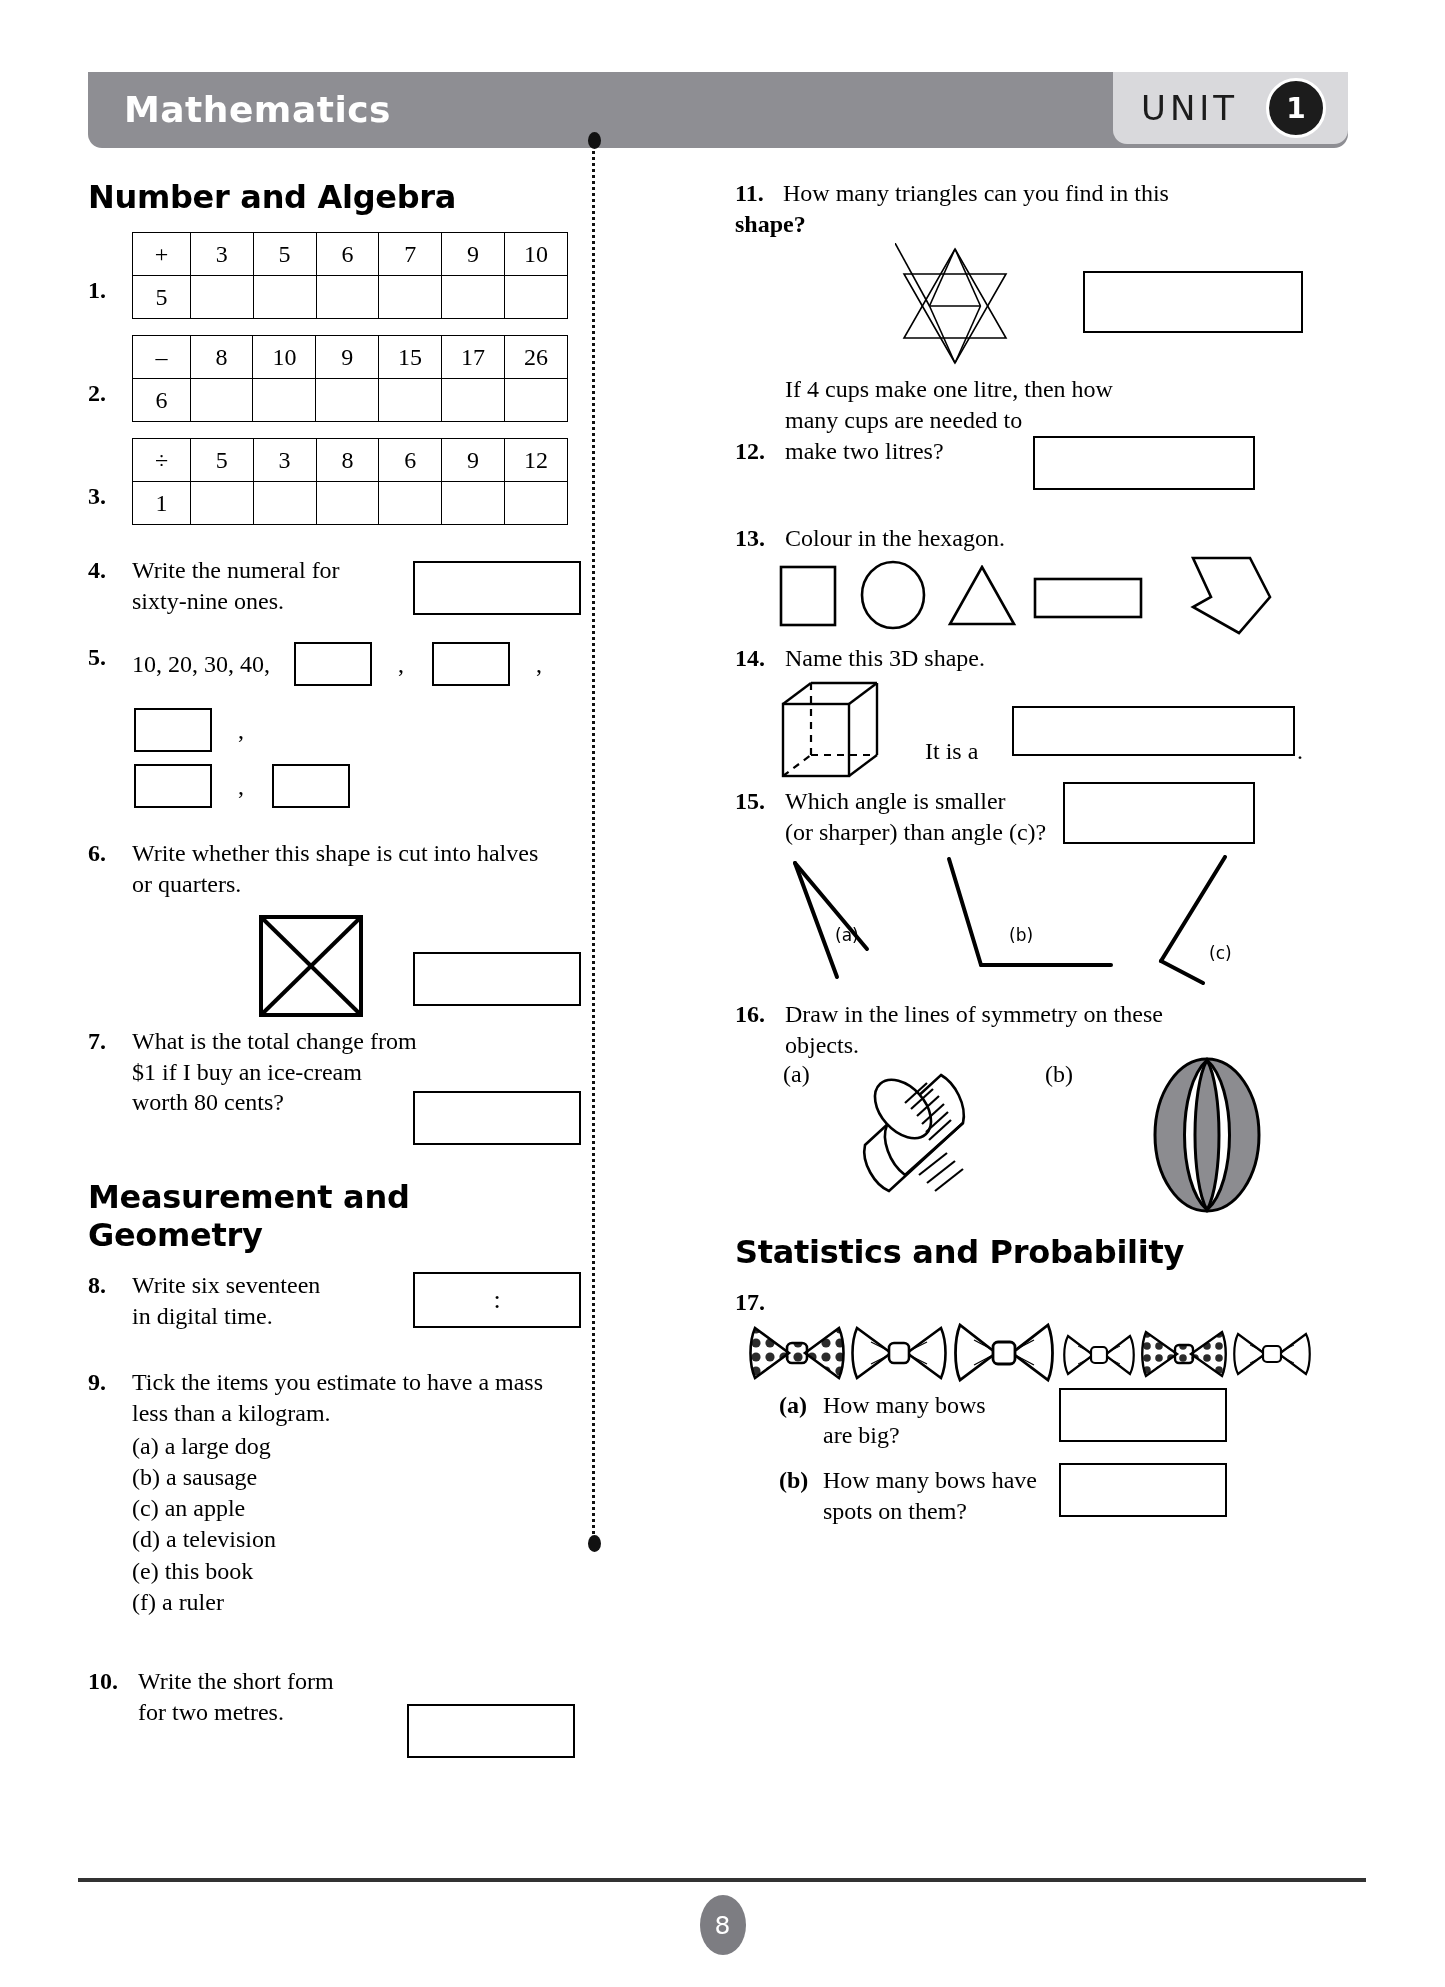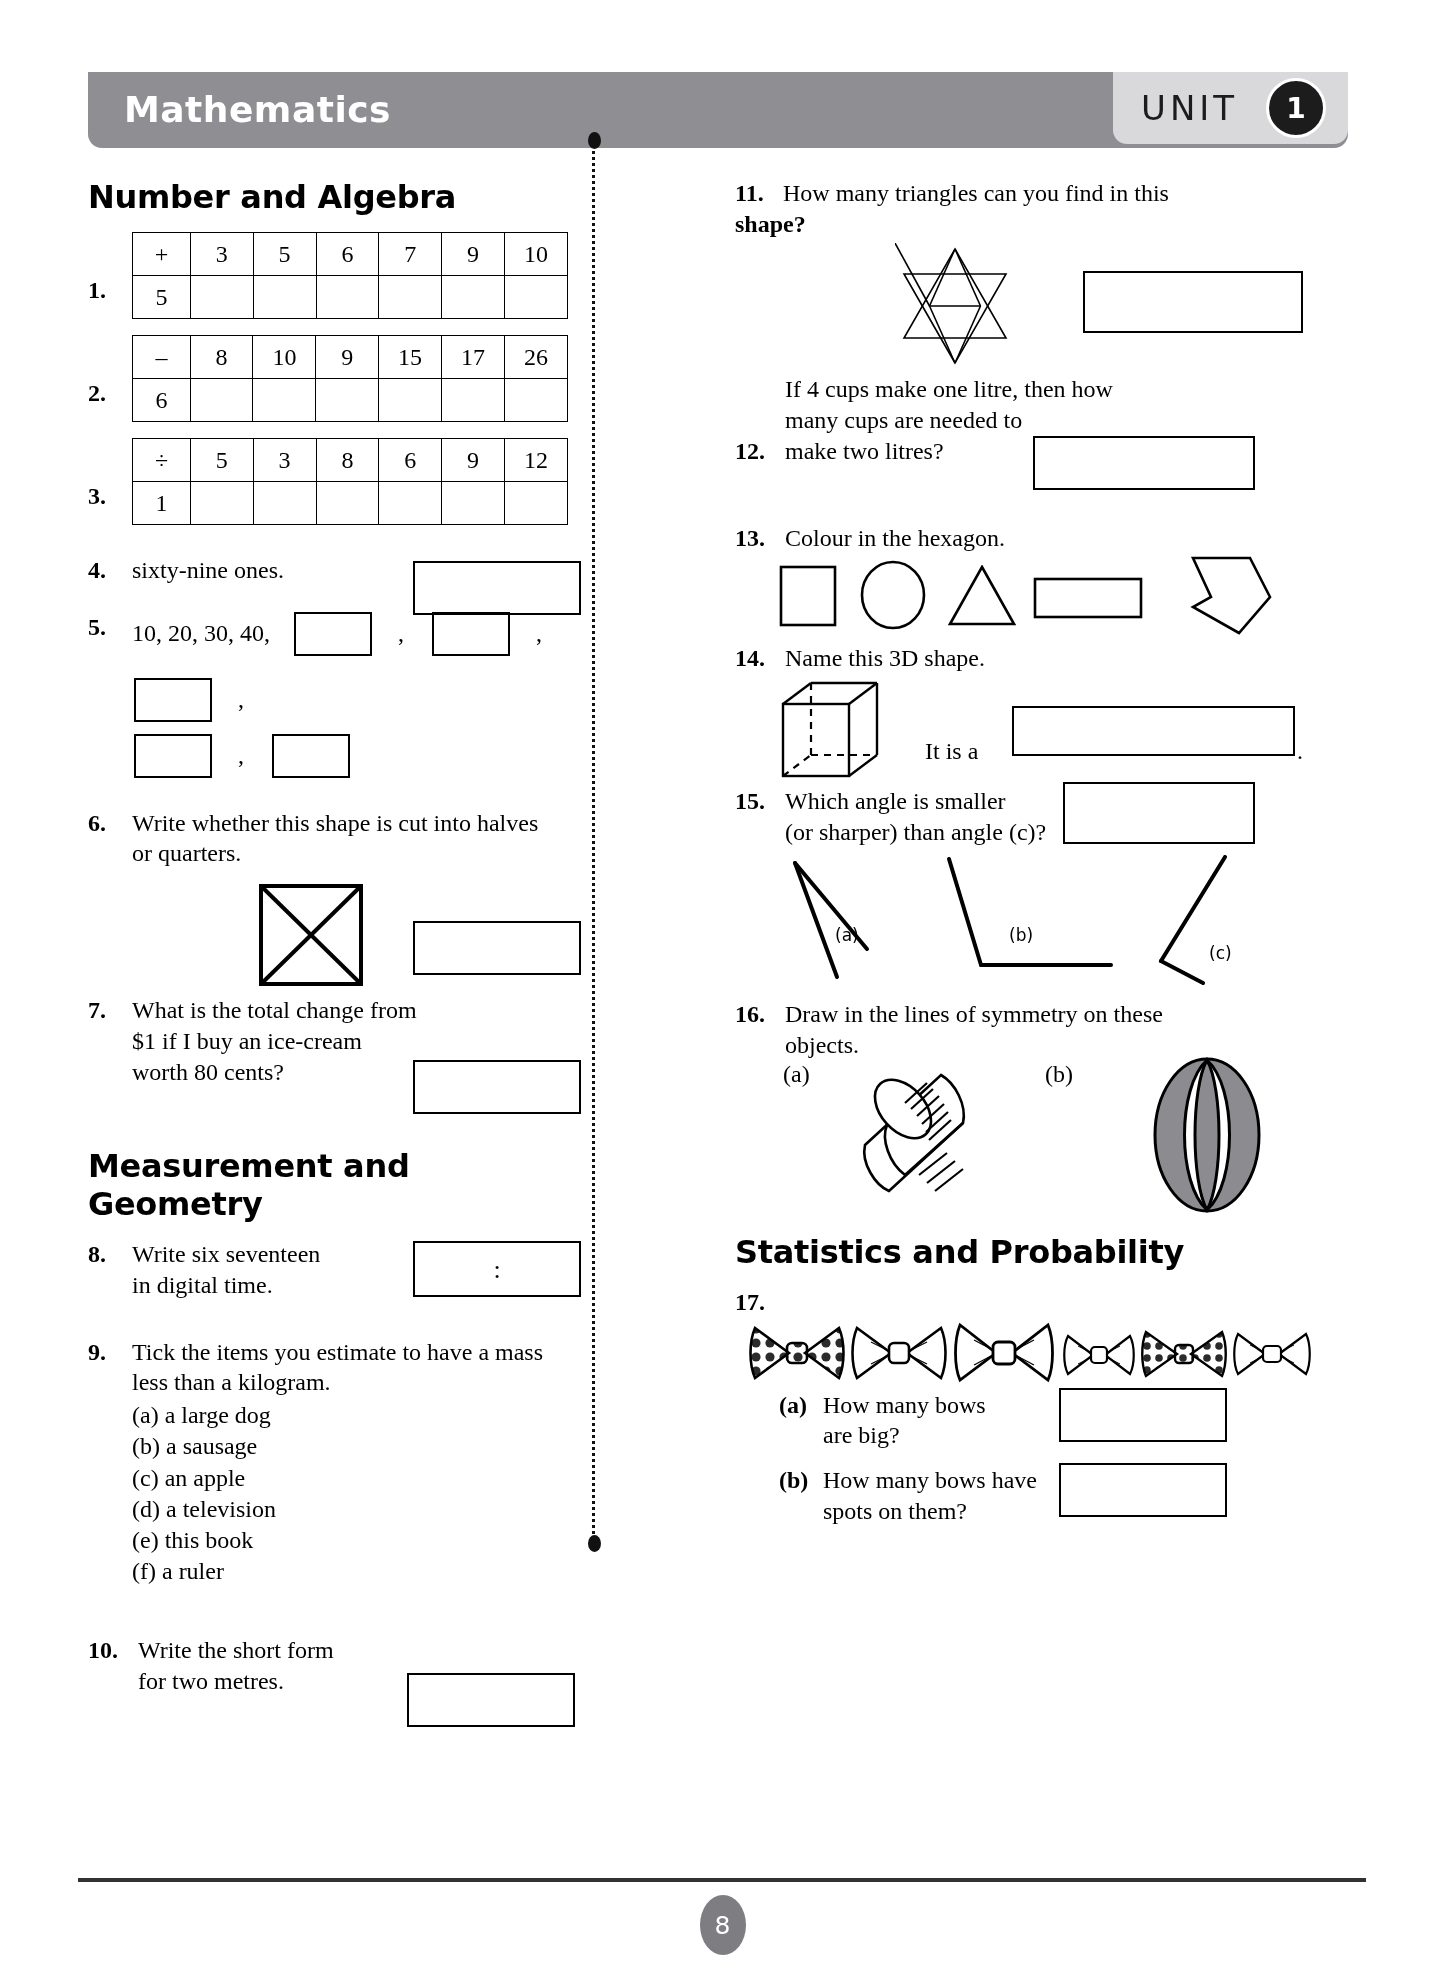--- a/index.html
+++ b/index.html
@@ -154,20 +154,21 @@
         <td></td>
         <td></td>
       </tr>
     </tbody>
       </table>
   </div>
 
   <div class="q" style="margin-bottom:26px;">
     <div class="qnum">4.</div>
     <div class="qbody">
+      <div>Write the numeral for</div>
       <div>sixty-nine ones.</div>
       <div class="abox" style="position:absolute;left:325px;top:6px;width:168px;height:54px;"></div>
     </div>
   </div>
 
   <div class="q" style="margin-bottom:30px;">
     <div class="qnum">5.</div>
     <div class="qbody">
       <div class="seqline">
         <span>10, 20, 30, 40,</span>

